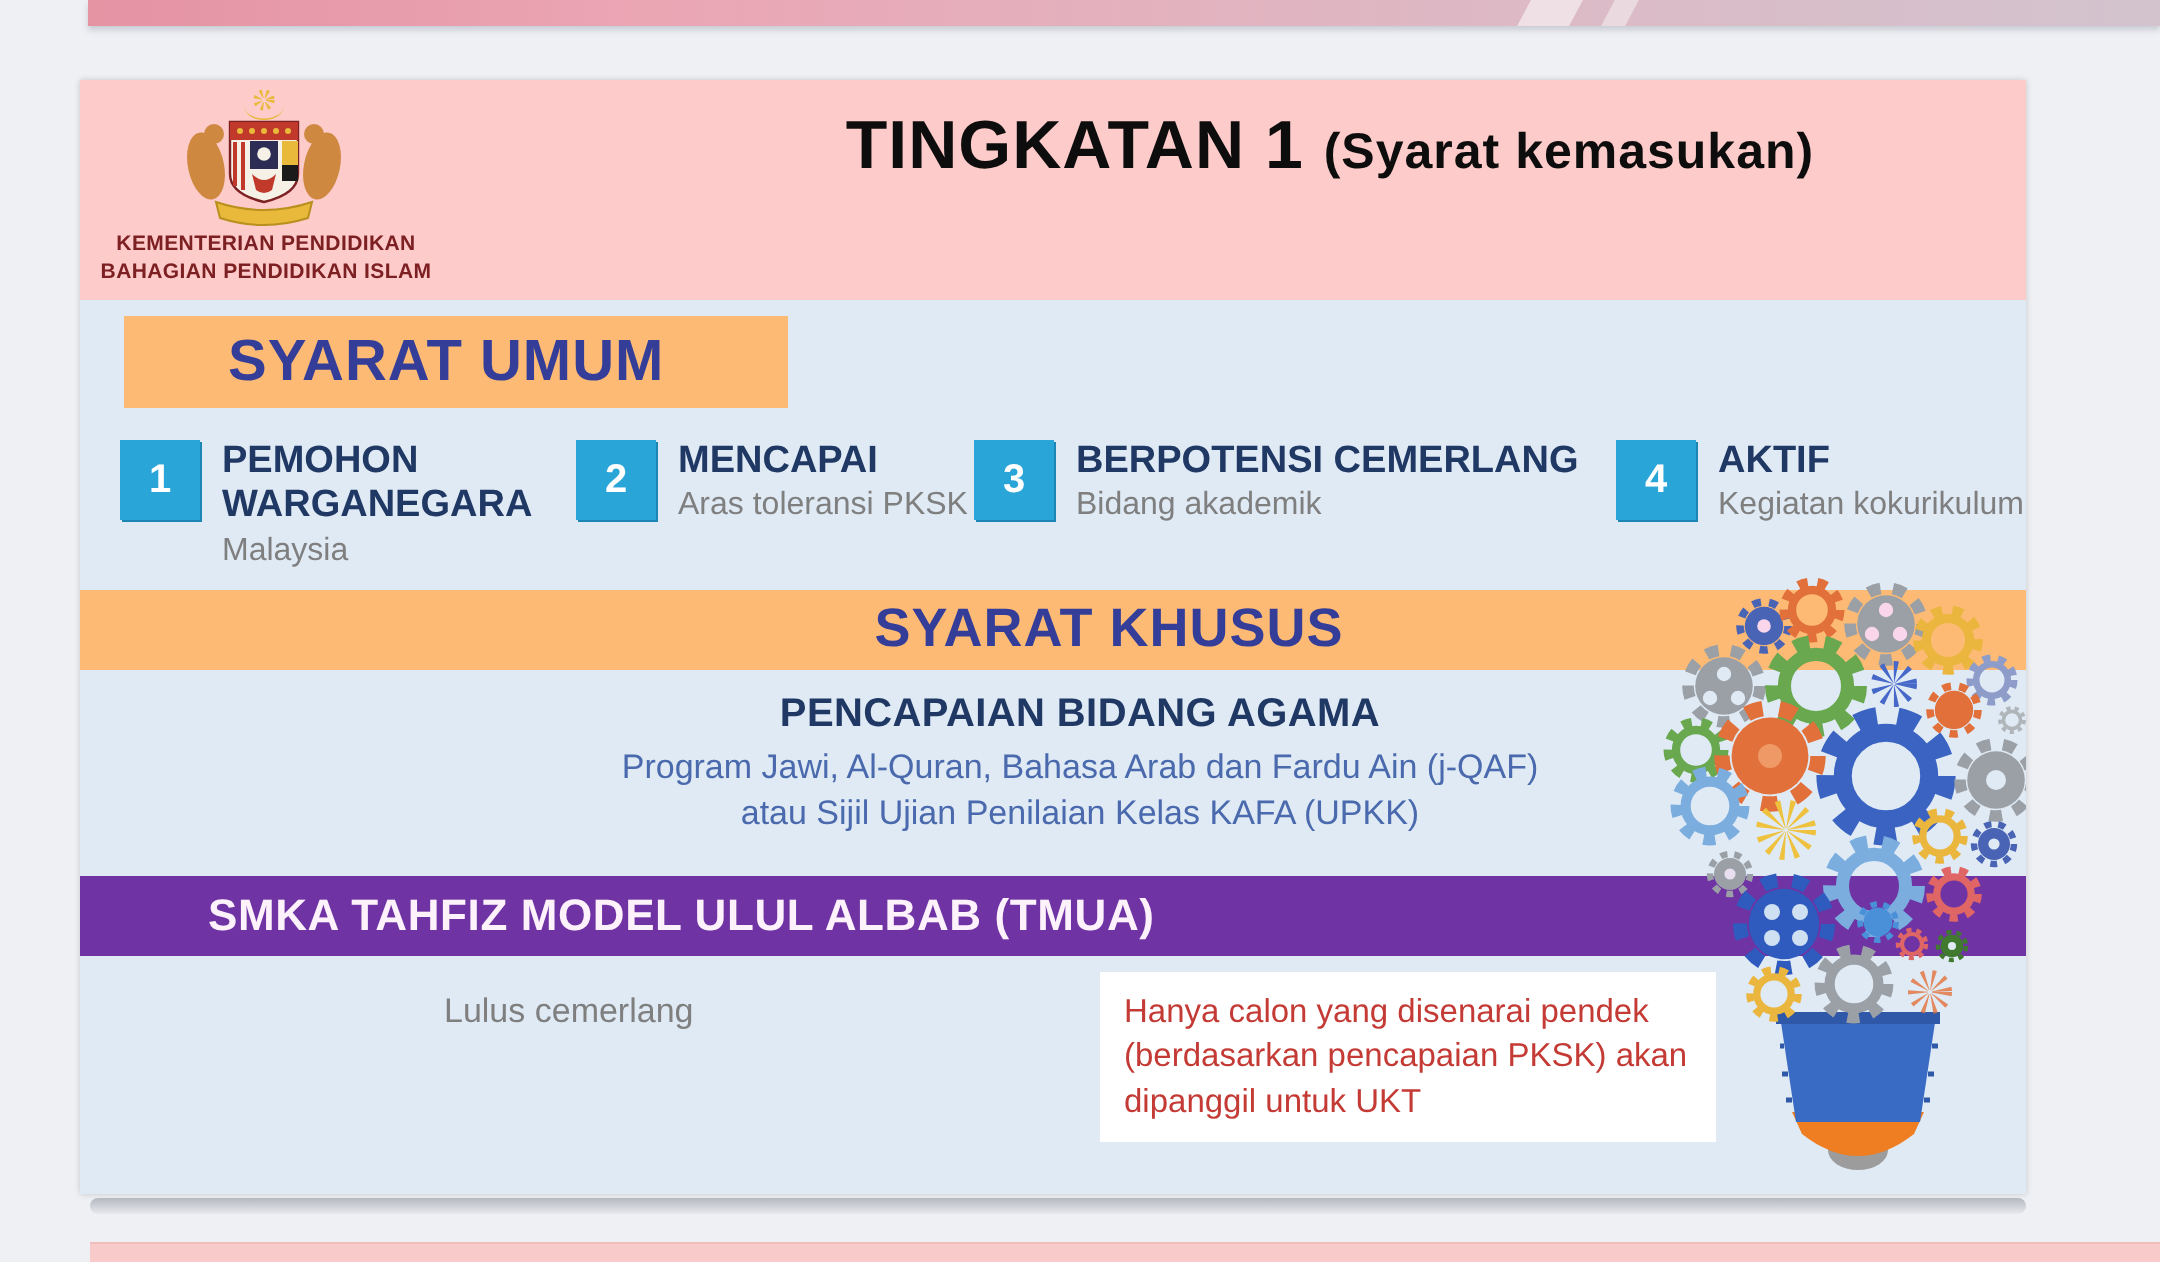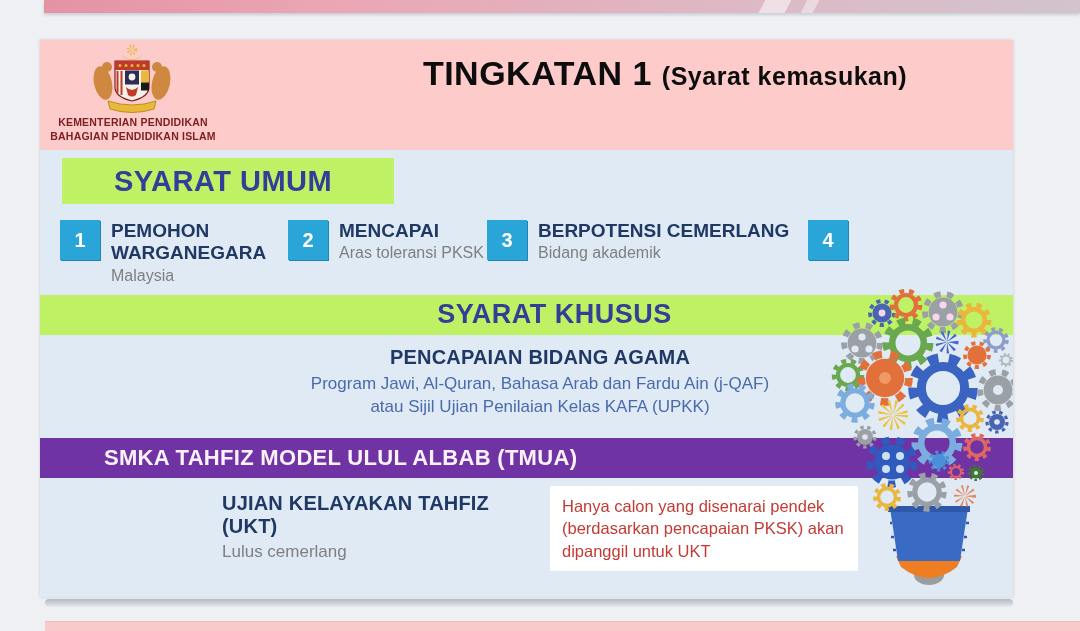--- a/index.html
+++ b/index.html
@@ -23,21 +23,21 @@
 
   .logo{position:absolute;left:50px;top:3px;width:84px;height:72px;}
   .ministry{position:absolute;left:2px;top:76px;width:182px;text-align:center;
     font-size:10.5px;font-weight:bold;color:#7d2023;line-height:1.3;letter-spacing:.2px;}
 
   .title-block{position:absolute;left:300px;top:13px;width:650px;text-align:center;color:#0d0d0d;}
   .title-l1{font-size:34px;font-weight:900;letter-spacing:.5px;line-height:1.18;}
   .title-l2{font-size:34px;font-weight:900;letter-spacing:.5px;line-height:1.18;}
   .title-note{font-size:25px;font-weight:900;}
 
-  .strip{background:#bef264;color:#343e99;font-weight:bold;}
+  .strip{background:#fdba74;color:#343e99;font-weight:bold;}
   .strip-umum{position:absolute;left:22px;top:118px;width:332px;height:46px;font-size:29px;padding:7px 0 0 52px;letter-spacing:.5px;}
   .strip-khusus{position:absolute;left:0;top:255px;width:973px;height:40px;font-size:27px;text-align:center;padding:4px 0 0 56px;letter-spacing:.5px;}
 
   .g-item{position:absolute;display:flex;gap:11px;align-items:flex-start;}
   .num{width:40px;height:40px;background:#2aa5d8;color:#fff;font-size:20px;font-weight:bold;
     display:flex;align-items:center;justify-content:center;flex:0 0 40px;box-shadow:1px 1px 0 #1d86b4;}
   .ititle{font-size:19px;font-weight:bold;color:#203864;line-height:1.18;}
   .isub{font-size:16px;color:#7f7f7f;margin-top:2px;}
 
   .agama{position:absolute;left:30px;top:306px;width:940px;text-align:center;}
@@ -127,36 +127,39 @@
     </div>
     <div class="g-item" style="left:447px;top:180px;width:310px;">
       <div class="num">3</div>
       <div>
         <div class="ititle">BERPOTENSI CEMERLANG</div>
         <div class="isub">Bidang akademik</div>
       </div>
     </div>
     <div class="g-item" style="left:768px;top:180px;width:205px;">
       <div class="num">4</div>
+      <div>
+        <div class="ititle">AKTIF</div>
+        <div class="isub">Kegiatan kokurikulum</div>
+      </div>
     </div>
 
     <div class="strip strip-khusus">SYARAT KHUSUS</div>
 
     <div class="agama">
       <div class="agama-title">PENCAPAIAN BIDANG AGAMA</div>
       <div class="agama-line">Program Jawi, Al-Quran, Bahasa Arab dan Fardu Ain (j-QAF)</div>
       <div class="agama-line">atau Sijil Ujian Penilaian Kelas KAFA (UPKK)</div>
     </div>
 
     <div class="tmua-bar">
       <div class="tmua-label">SMKA TAHFIZ MODEL ULUL ALBAB (TMUA)</div>
     </div>
 
     <div class="ukt">
-      <div class="ukt-title">UJIAN KELAYAKAN TAHFIZ (UKT)</div>
       <div class="ukt-sub">Lulus cemerlang</div>
     </div>
 
     <div class="note-box">
       <div class="note-text">Hanya calon yang disenarai pendek (berdasarkan pencapaian PKSK) akan dipanggil untuk UKT</div>
     </div>
 
     <svg class="illus" viewBox="0 0 973 557">
 
       <ellipse cx="889" cy="535" rx="15" ry="10" fill="#9c9c9c"></ellipse>

